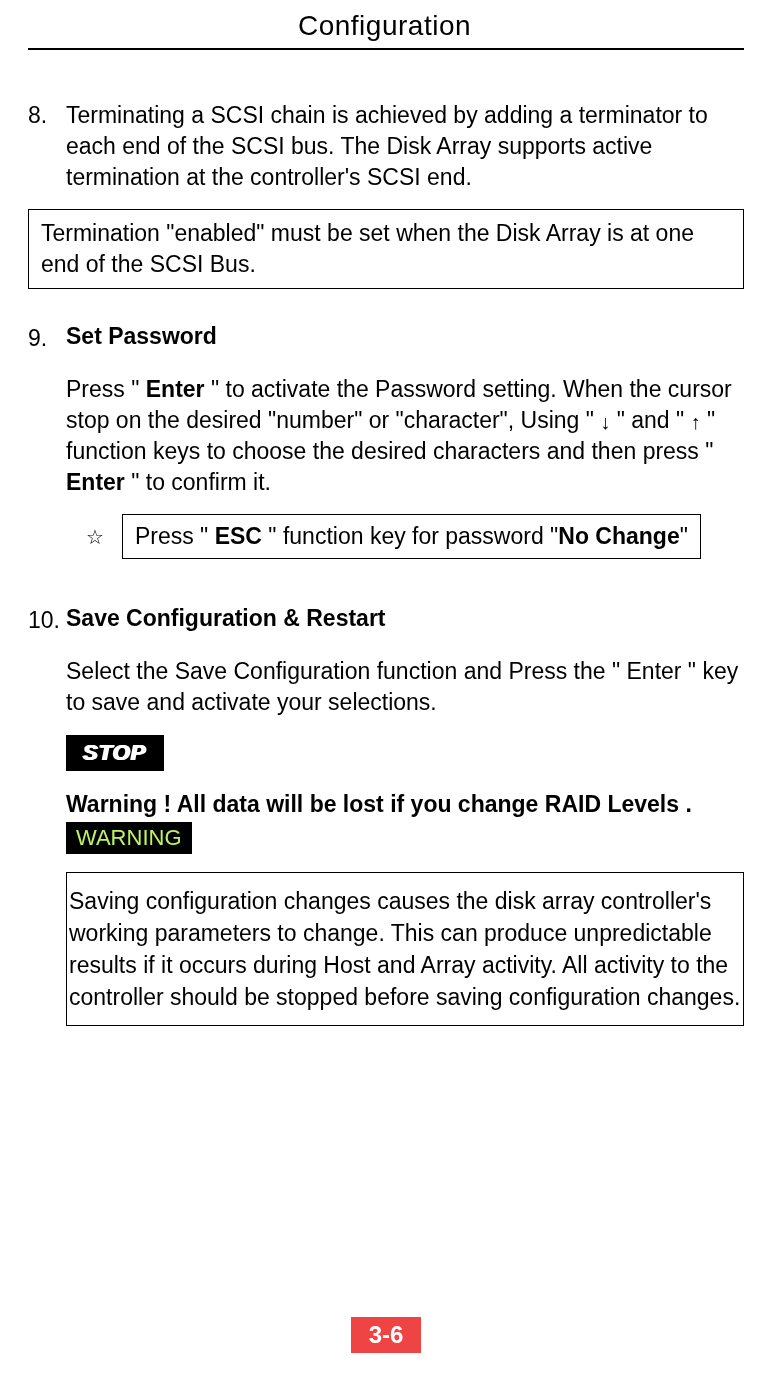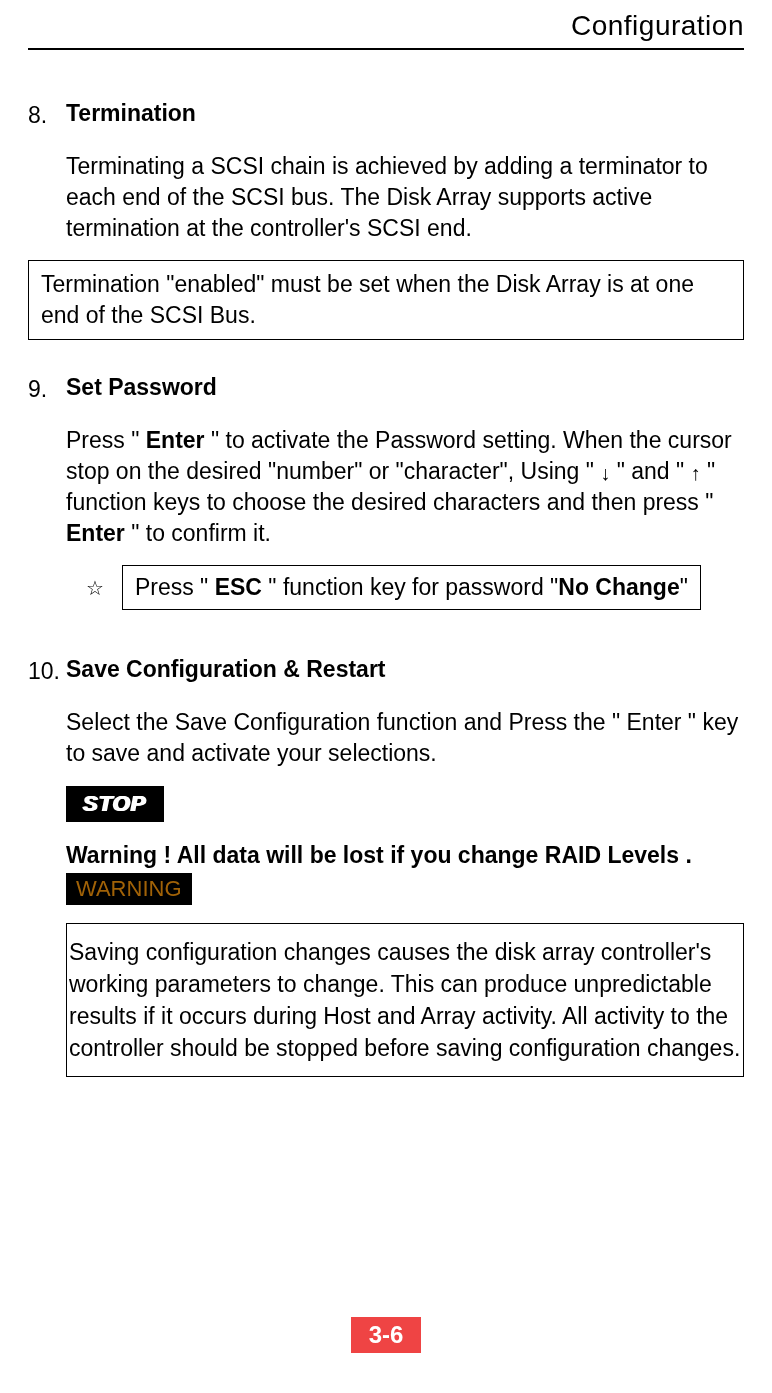--- a/index.html
+++ b/index.html
@@ -9,21 +9,21 @@
     }
     body {
       font-family: 'Century Gothic', 'Futura', 'Avant Garde', sans-serif;
       width: 772px;
       height: 1393px;
       background: #ffffff;
       color: #000000;
       position: relative;
     }
     .header {
-      text-align: right;
+      text-align: center;
       padding: 10px 28px 0 25px;
       font-size: 28px;
       letter-spacing: 0.5px;
     }
     .header-line {
       border-bottom: 2px solid #000;
       margin: 6px 28px 0 28px;
     }
     .content {
       padding: 50px 28px 0 28px;
@@ -101,21 +101,21 @@
       border-top: 3px solid #000;
       border-bottom: 3px solid #000;
       border-left: 3px solid #000;
       border-right: 3px solid #000;
     }
     .stop-text {
       text-shadow: 1px 0 #fff, -1px 0 #fff;
     }
     .warning-badge {
       background: #000;
-      color: #a16207;
+      color: #bef264;
       padding: 3px 10px;
       font-size: 22px;
       display: inline-block;
       margin-bottom: 14px;
       margin-top: 4px;
     }
     .warn-text {
       font-size: 23px;
       font-weight: bold;
       margin-bottom: 0;
@@ -153,21 +153,20 @@
   <span>Configuration</span>
 </div>
 <div class="header-line"></div>
 
 <div class="content">
 
   <div class="section">
     <div class="section-row">
       <div class="section-num">8.</div>
       <div class="section-body">
-        <div class="section-title">Termination</div>
         <div class="para">Terminating a SCSI chain is achieved by adding a terminator to each end of the SCSI bus. The Disk Array supports active termination at the controller's SCSI end.</div>
       </div>
     </div>
     <div class="box">Termination "enabled" must be set when the Disk Array is at one end of the SCSI Bus.</div>
   </div>
 
   <div class="section">
     <div class="section-row">
       <div class="section-num">9.</div>
       <div class="section-body">

